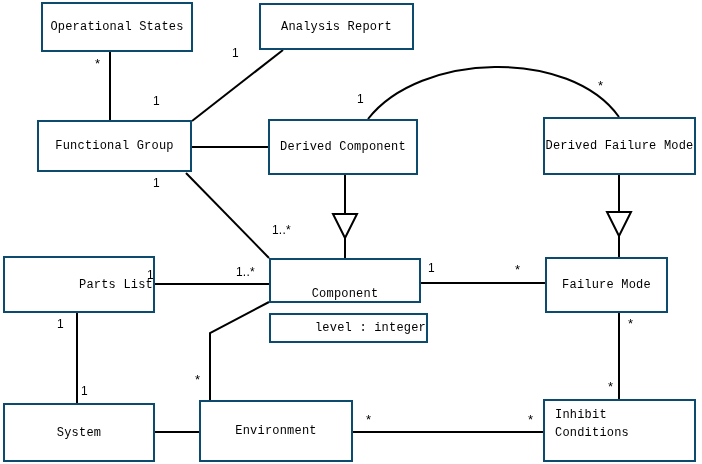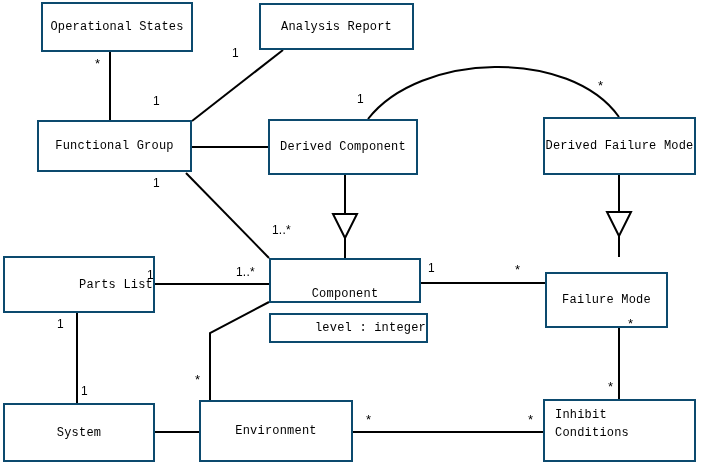--- a/index.html
+++ b/index.html
@@ -132,21 +132,21 @@
     <span class="cls-name">Parts List</span>
   </div>
 
   <div class="cls" style="left:269px; top:258px; width:152px; height:45px;align-items:flex-end;">
     <span class="cls-name">Component</span>
   </div>
   <div class="cls" style="left:269px; top:313px; width:159px; height:30px; justify-content:flex-end; padding-left:8px;">
     <span class="attr-text">level : integer</span>
   </div>
 
-  <div class="cls" style="left:545px; top:272px; width:123px; height:56px;">
+  <div class="cls" style="left:545px; top:257px; width:123px; height:56px;">
     <span class="cls-name">Failure Mode</span>
   </div>
 
   <div class="cls" style="left:3px; top:403px; width:152px; height:59px;">
     <span class="cls-name">System</span>
   </div>
 
   <div class="cls" style="left:199px; top:400px; width:154px; height:62px;">
     <span class="cls-name">Environment</span>
   </div>

